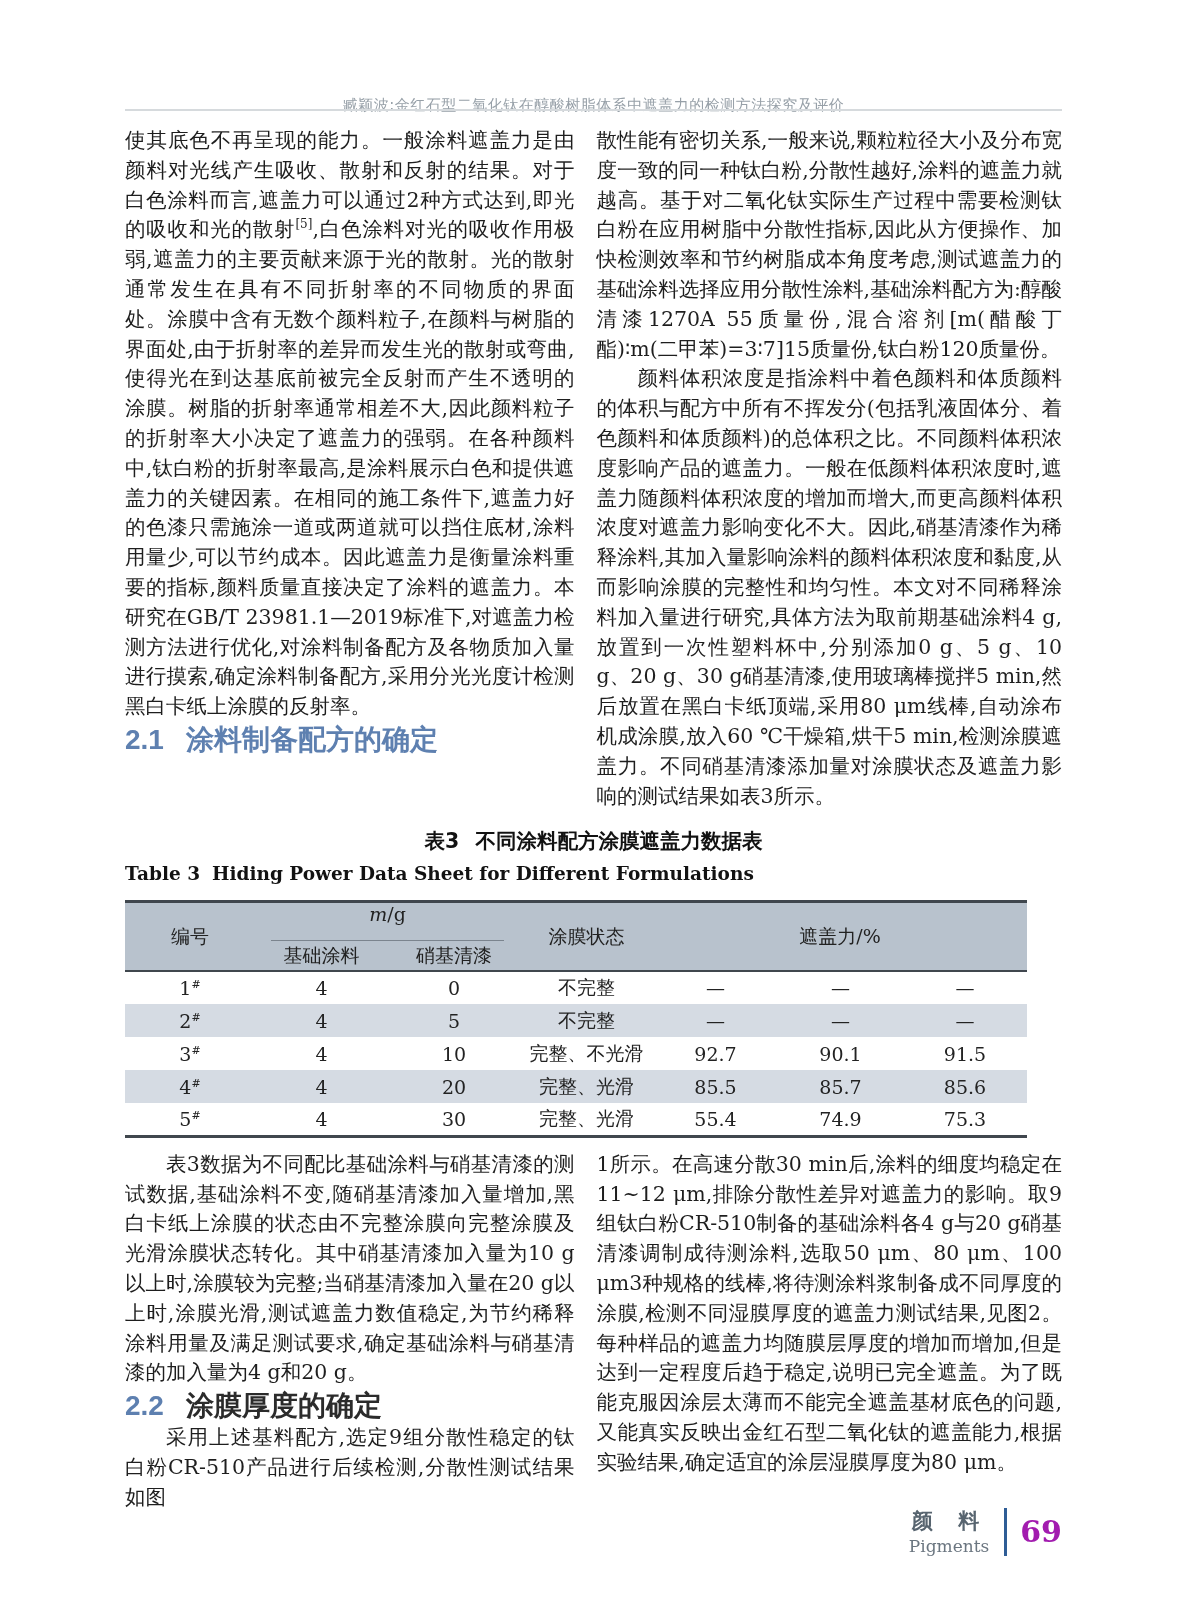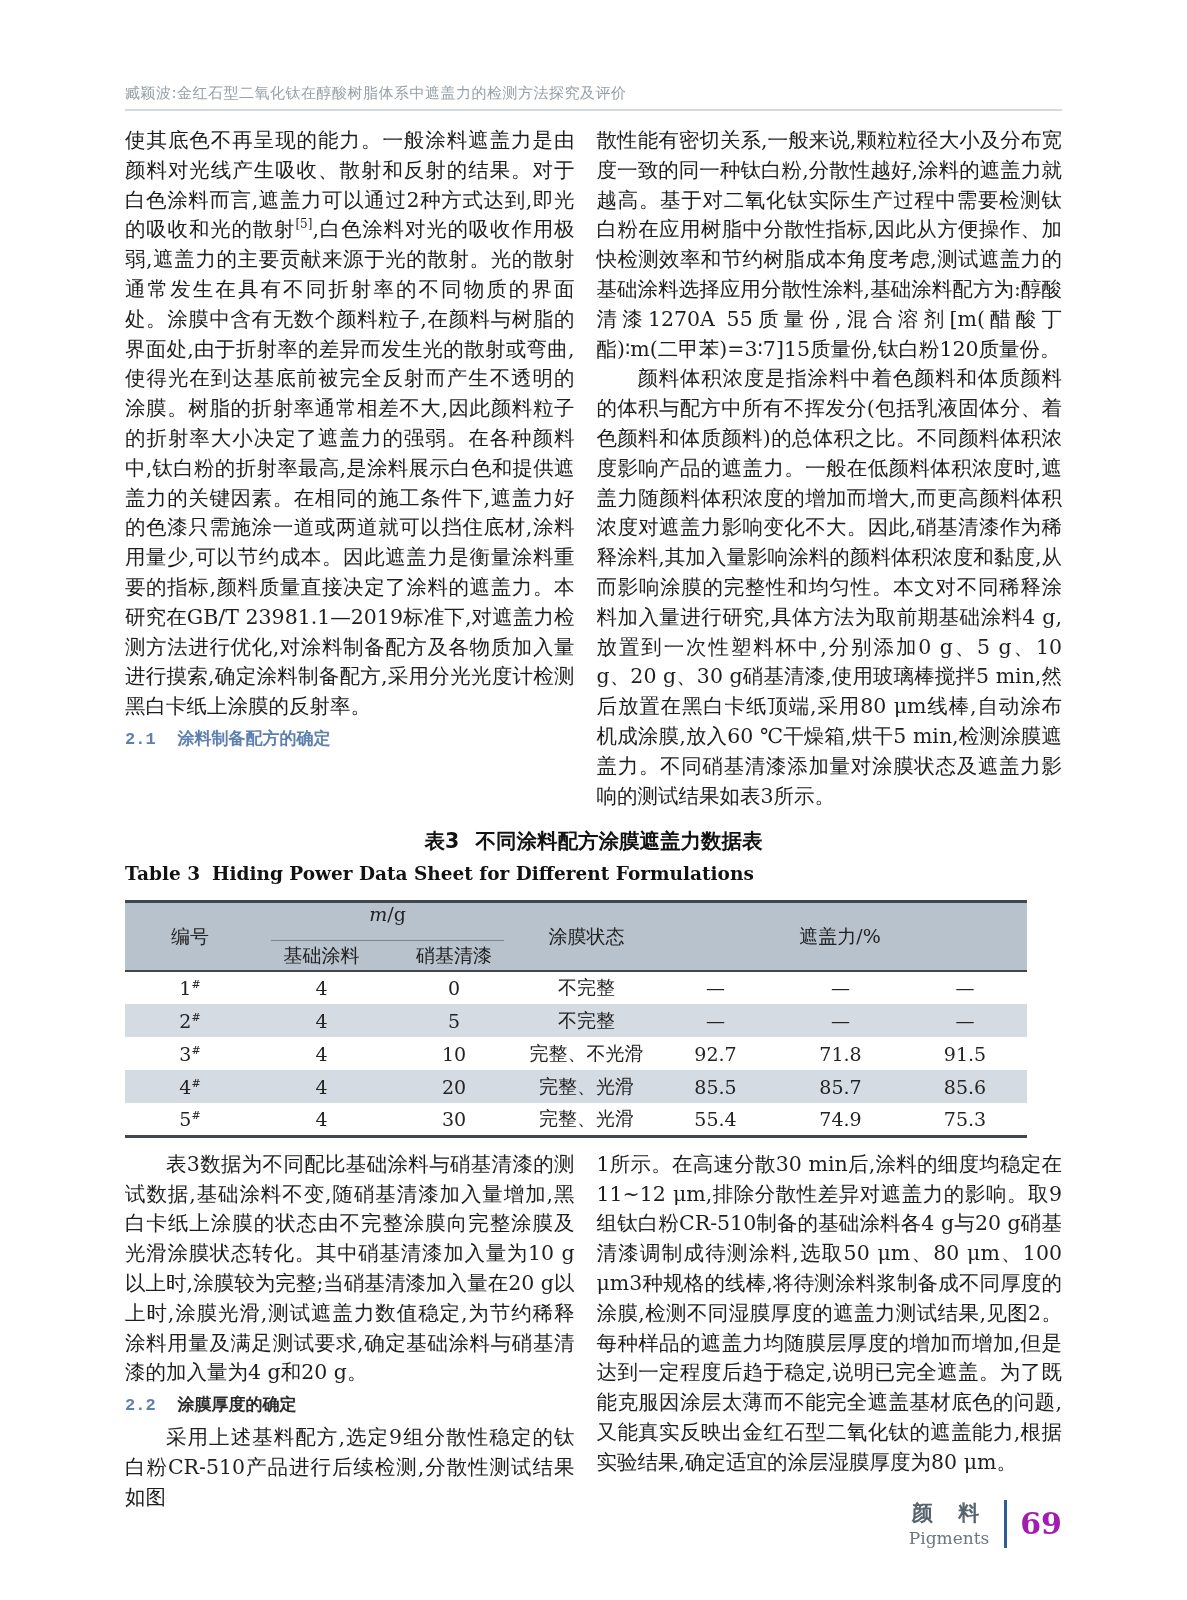--- a/index.html
+++ b/index.html
@@ -8,22 +8,22 @@
     width: 1187px; height: 1600px;
     background: #ffffff;
     font-family: "DejaVu Serif", "Liberation Serif", serif;
     color: #1e1e1e;
     position: relative;
     overflow: hidden;
   }
 
   
   .running-head {
-    position: absolute; top: 84px; left: 125px; width: 937px;
-    text-align: left;
+    position: absolute; top: 96px; left: 125px; width: 937px;
+    text-align: center;
     font-family: "DejaVu Sans", "Liberation Sans", sans-serif;
     font-size: 15px; color: #97a0a8; letter-spacing: .5px;
   }
   .head-rule {
     position: absolute; top: 109px; left: 125px; width: 937px;
     border-top: 2px solid #d6dadd; height: 0;
   }
 
   
   .content { position: absolute; top: 126px; left: 125px; width: 937px; }
@@ -33,22 +33,22 @@
 
   p.body {
     margin: 0; font-size: 20.5px; line-height: 29.8px;
     text-align: justify; color: #1e1e1e;
   }
   p.indent { text-indent: 2em; }
   sup.ref { font-size: 12px; line-height: 0; }
 
   .sec-head {
     margin: 3px 0 2px 0;
-    font-family: Liberation Mono, monospace;
-    font-size: 17px; line-height: 29.8px; font-weight: bold;
+    font-family: Liberation Sans, sans-serif;
+    font-size: 28px; line-height: 29.8px; font-weight: bold;
   }
   .sec-head .num { color: #5e80b0; margin-right: 22px; }
   .sec-head .ttl-blue { color: #5e80b0; }
   .sec-head .ttl-dark { color: #2b2b2b; }
 
   
   .table-block { margin-top: 16px; }
   .cap-zh {
     text-align: center;
     font-family: "DejaVu Sans", "Liberation Sans", sans-serif;
@@ -83,21 +83,21 @@
 
   .table-note {
     margin: 12px 0 0 30px;
     font-size: 16.5px; font-weight: bold;
     color: #426fa8; letter-spacing: 1px; line-height: 24px;
   }
 
   .bottom { margin-top: 12px; }
 
   
-  .footer { position: absolute; right: 125px; bottom: 52px; display: flex; align-items: center; }
+  .footer { position: absolute; right: 125px; bottom: 44px; display: flex; align-items: center; }
   .f-journal { text-align: center; margin-right: 13px; }
   .f-zh {
     font-family: "DejaVu Sans", "Liberation Sans", sans-serif;
     font-weight: bold; font-size: 21px; color: #57646f; letter-spacing: 9px;
     white-space: nowrap;
   }
   .f-en { font-size: 17px; color: #6b7680; margin-top: 1px; text-align: right; padding-right: 2px; }
   .f-bar { width: 3px; height: 48px; background: #2f5d96; margin-right: 13px; }
   .f-num { font-size: 30px; color: #a21caf; font-weight: bold; }
 </style>
@@ -174,21 +174,21 @@
             <td>—</td>
             <td>—</td>
             <td>—</td>
           </tr>
           <tr>
             <td><span>3</span><sup>#</sup></td>
             <td>4</td>
             <td>10</td>
             <td>完整、不光滑</td>
             <td>92.7</td>
-            <td>71.8</td>
+            <td>90.1</td>
             <td>91.5</td>
           </tr>
           <tr class="alt">
             <td><span>4</span><sup>#</sup></td>
             <td>4</td>
             <td>20</td>
             <td>完整、光滑</td>
             <td>85.5</td>
             <td>85.7</td>
             <td>85.6</td>

